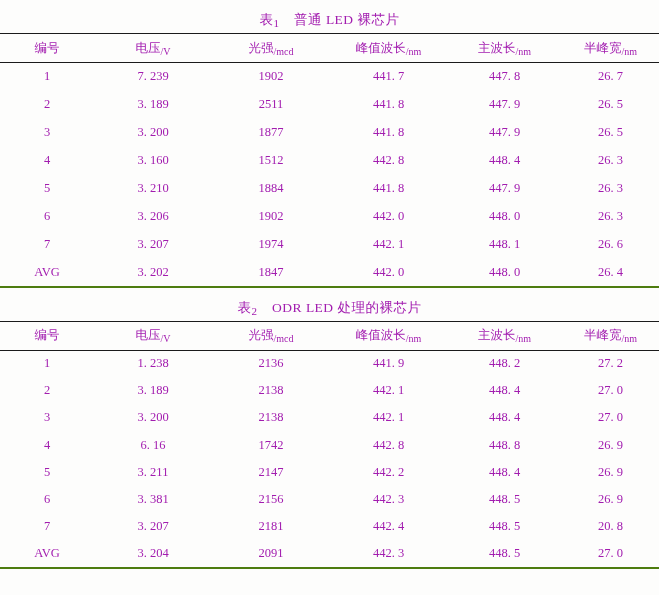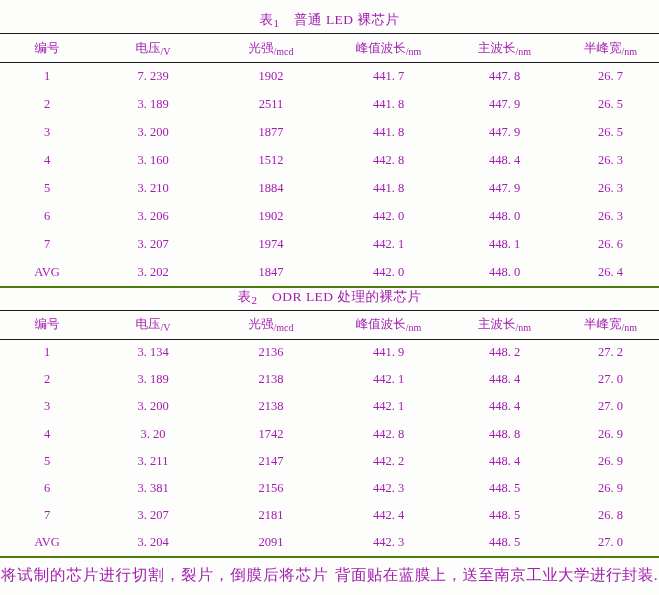--- a/index.html
+++ b/index.html
@@ -13,21 +13,21 @@
     box-sizing: border-box;
   }
   .table-title {
     text-align: center;
     font-size: 13.5px;
     letter-spacing: 0.5px;
     height: 18px;
     line-height: 18px;
   }
   .title-1 { padding-top: 11px; }
-  .title-2 { }
+  .title-2 { padding-top: 11px; }
   .title-num { font-size: 11px; vertical-align: -3px; letter-spacing: 0; }
   .title-rest { margin-left: 15px; }
   table.paper-table {
     width: 659px;
     border-collapse: collapse;
     table-layout: fixed;
     border-top: 1.5px solid #1b1b1b;
     border-bottom: 2px solid #4d7c0f;
     margin-top: 4px;
   }
@@ -178,21 +178,21 @@
             <th><span>电压</span><span class="hunit">/V</span></th>
             <th><span>光强</span><span class="hunit">/mcd</span></th>
             <th><span>峰值波长</span><span class="hunit">/nm</span></th>
             <th><span>主波长</span><span class="hunit">/nm</span></th>
             <th><span>半峰宽</span><span class="hunit">/nm</span></th>
           </tr>
         </thead>
       <tbody>
           <tr>
             <td>1</td>
-            <td>3. 134</td>
+            <td>1. 238</td>
             <td>2136</td>
             <td>441. 9</td>
             <td>448. 2</td>
             <td>27. 2</td>
           </tr>
           <tr>
             <td>2</td>
             <td>3. 189</td>
             <td>2138</td>
             <td>442. 1</td>
@@ -202,21 +202,21 @@
           <tr>
             <td>3</td>
             <td>3. 200</td>
             <td>2138</td>
             <td>442. 1</td>
             <td>448. 4</td>
             <td>27. 0</td>
           </tr>
           <tr>
             <td>4</td>
-            <td>3. 20</td>
+            <td>6. 16</td>
             <td>1742</td>
             <td>442. 8</td>
             <td>448. 8</td>
             <td>26. 9</td>
           </tr>
           <tr>
             <td>5</td>
             <td>3. 211</td>
             <td>2147</td>
             <td>442. 2</td>
@@ -230,32 +230,28 @@
             <td>442. 3</td>
             <td>448. 5</td>
             <td>26. 9</td>
           </tr>
           <tr>
             <td>7</td>
             <td>3. 207</td>
             <td>2181</td>
             <td>442. 4</td>
             <td>448. 5</td>
-            <td>26. 8</td>
+            <td>20. 8</td>
           </tr>
           <tr>
             <td>AVG</td>
             <td>3. 204</td>
             <td>2091</td>
             <td>442. 3</td>
             <td>448. 5</td>
             <td>27. 0</td>
           </tr>
         </tbody>
     </table>
   </section>
 
-  <div class="footer">
-    <p class="left">将试制的芯片进行切割，裂片，倒膜后将芯片</p>
-    <p class="right">背面贴在蓝膜上，送至南京工业大学进行封装.</p>
-  </div>
 
 </div>
 
 </body></html>

